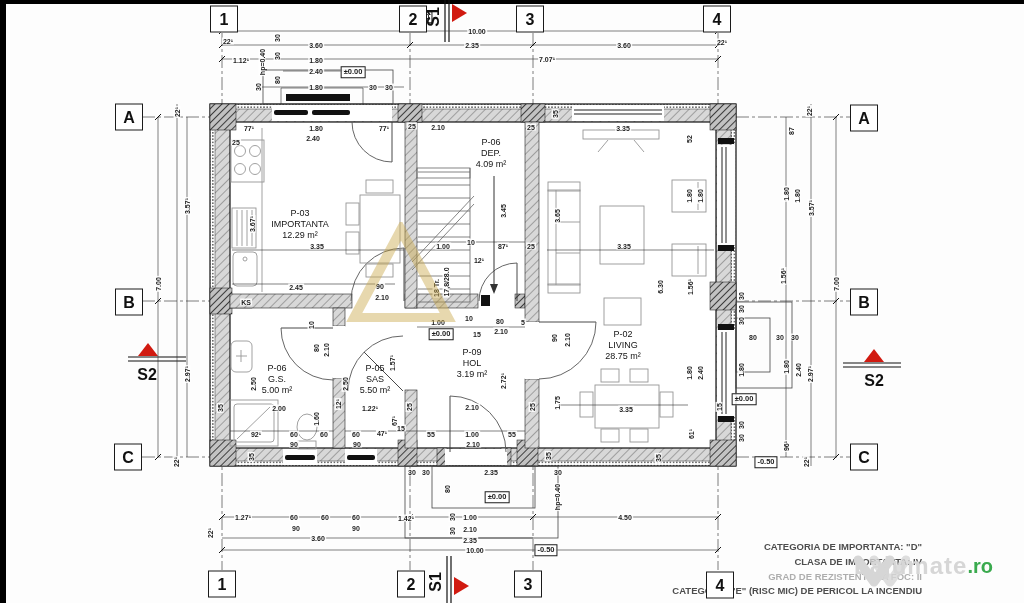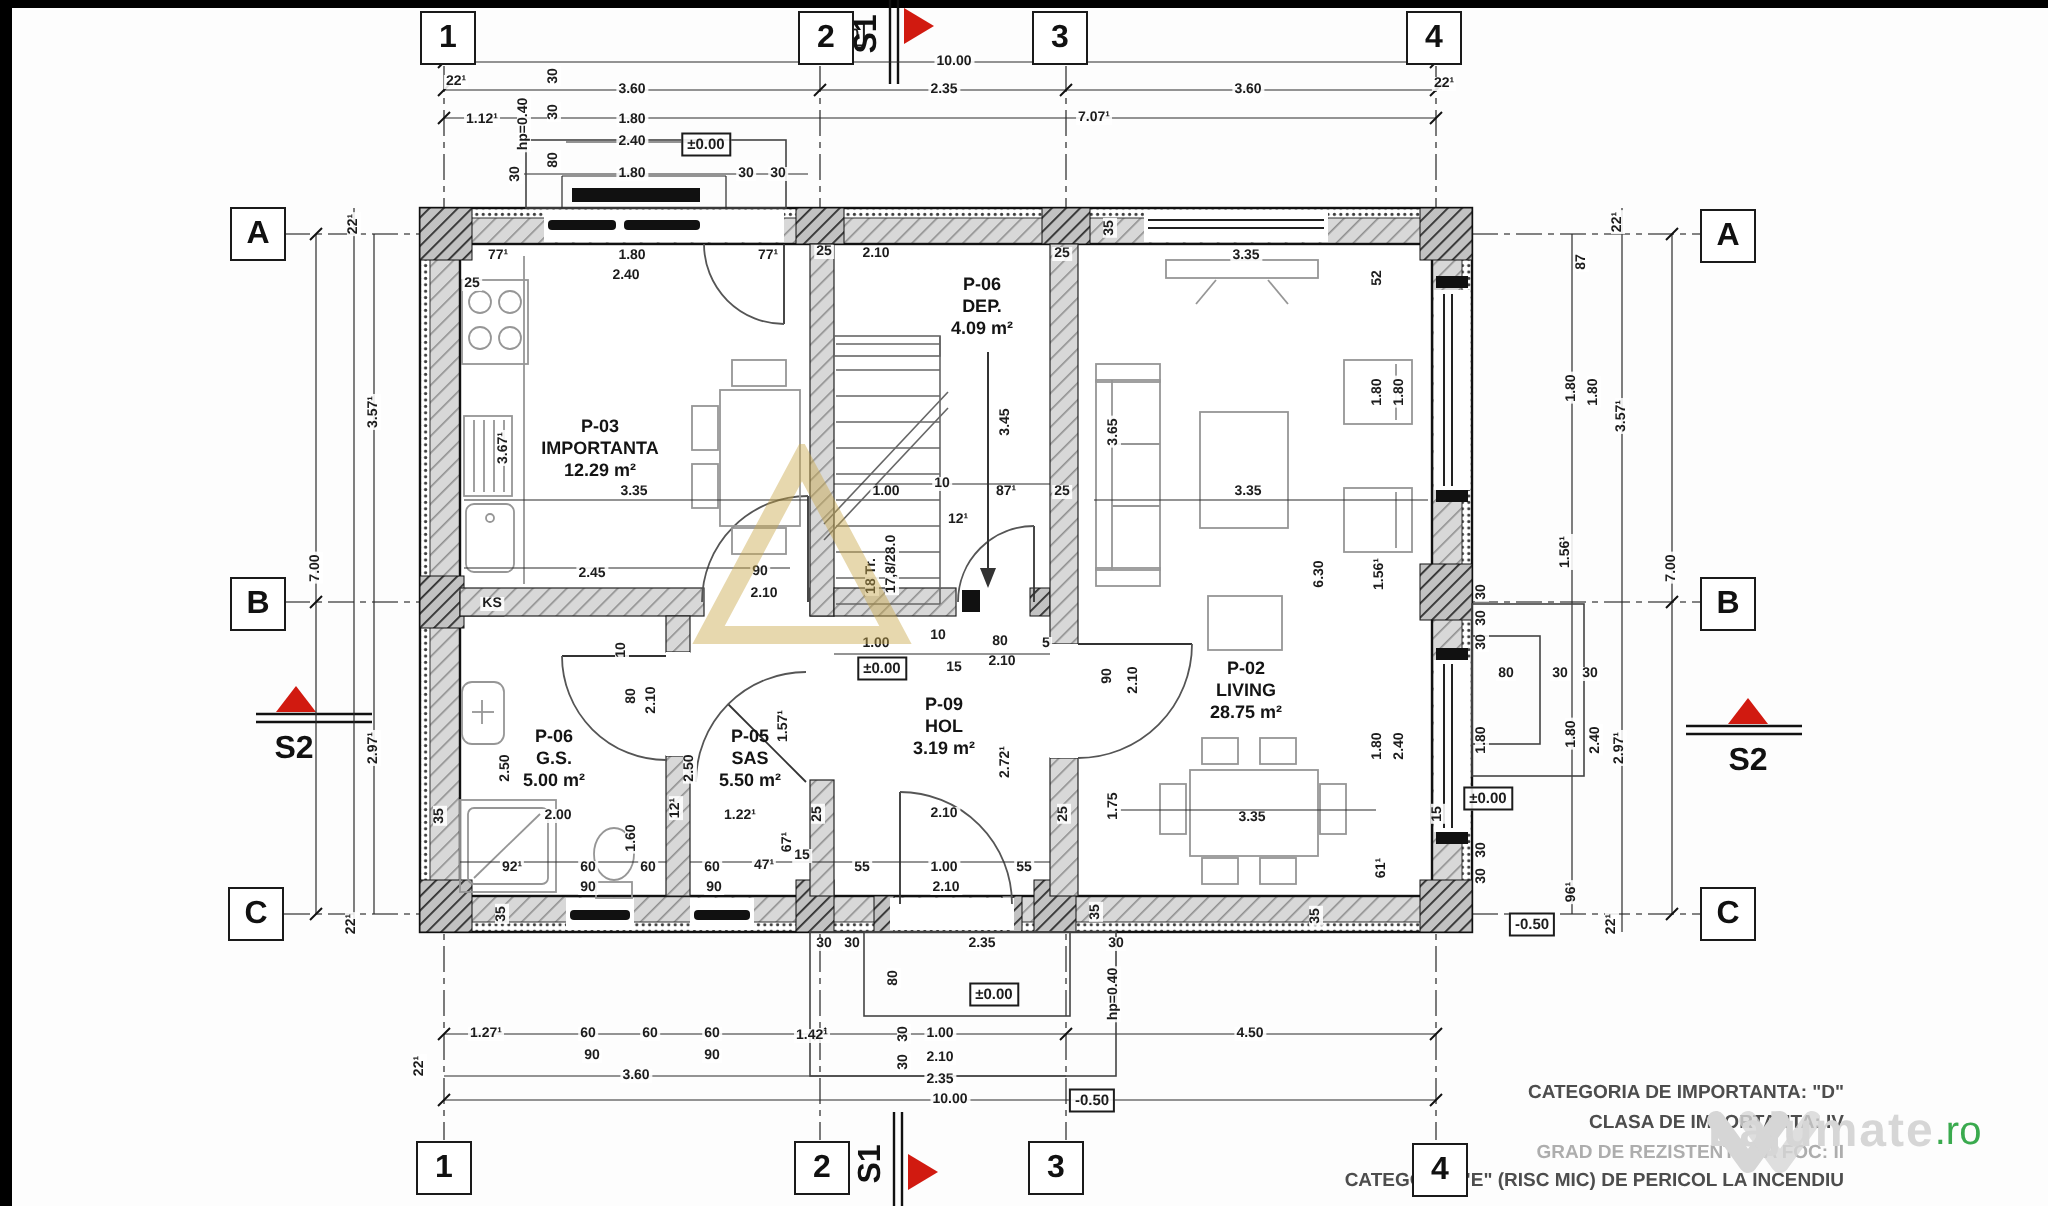--- a/index.html
+++ b/index.html
@@ -9,21 +9,21 @@
   .frame-left{position:absolute;left:0;top:0;width:6px;height:603px;background:#000}
   svg{position:absolute;left:0;top:0}
   
   .dim{position:absolute;font-weight:bold;font-size:7px;line-height:1;color:#1c1c1c;
        background:rgba(255,255,255,.88);padding:0 1px;white-space:nowrap;
        transform:translate(-50%,-50%);z-index:6}
   .dim.r{transform:translate(-50%,-50%) rotate(-90deg)}
   .dim.b{border:1px solid #1c1c1c;padding:1px 2px;font-size:7.5px}
   
   .room{position:absolute;transform:translate(-50%,-50%);text-align:center;
-        font-weight:bold;font-size:9px;line-height:1.2;color:#141414;z-index:5;white-space:nowrap}
+        font-weight:normal;font-size:9px;line-height:1.2;color:#141414;z-index:5;white-space:nowrap}
   .room span{display:block}
   
   .bub{position:absolute;width:26px;height:25px;border:1.4px solid #1a1a1a;background:#fff;
        display:flex;align-items:center;justify-content:center;font-weight:bold;font-size:16px;
        color:#111;transform:translate(-50%,-50%);z-index:7}
   .sec{position:absolute;font-weight:bold;font-size:16px;color:#111;
        transform:translate(-50%,-50%);z-index:7}
   .sec.v{transform:translate(-50%,-50%) rotate(-90deg)}
   .tri{fill:var(--section_red,#d11a10)}
   
@@ -32,21 +32,21 @@
   #notes .faded{opacity:.45}
   
   #wm-center{position:absolute;left:352px;top:260px;font-weight:bold;font-size:46px;
              letter-spacing:3px;color:var(--watermark_gold,#c9a84c);opacity:.5;z-index:8;
              pointer-events:none;white-space:nowrap}
   #wm-a-svg{left:346px;top:222px;z-index:8;pointer-events:none}
   #wm-corner{position:absolute;left:852px;top:552px;z-index:9;display:flex;align-items:center;
              pointer-events:none}
   #wm-corner .nm{font-weight:bold;font-size:24px;color:var(--lajumate_gray,#d4d4d4);
                  letter-spacing:1px;margin-left:2px}
-  #wm-corner .tld{font-weight:normal;font-size:20px;color:var(--lajumate_green,#3aaa4e)}
+  #wm-corner .tld{font-weight:bold;font-size:20px;color:var(--lajumate_green,#3aaa4e)}
 </style>
 </head>
 <body>
 
 <div id="stage">
   <div class="frame-top"></div>
   <div class="frame-left"></div>
 
   <svg width="1024" height="603" viewBox="0 0 1024 603">
     <defs>

